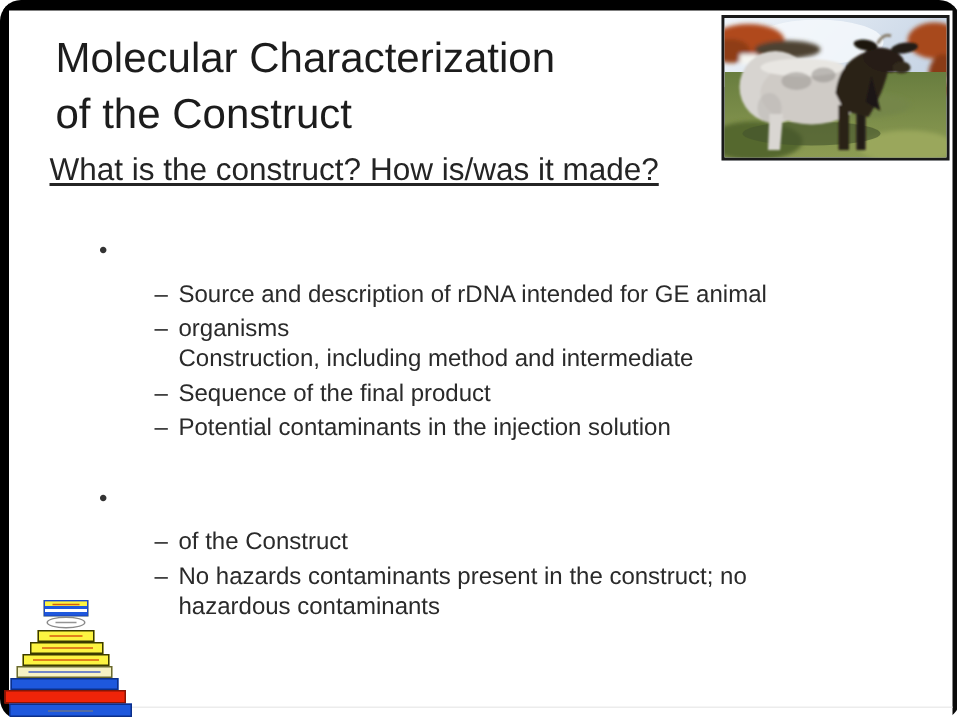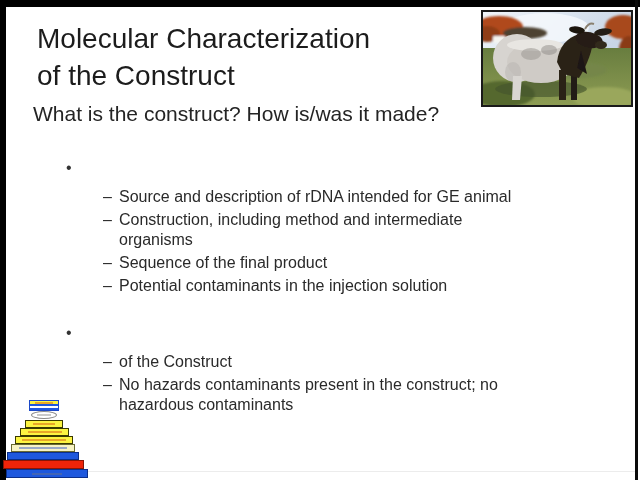--- a/index.html
+++ b/index.html
@@ -1,29 +1,30 @@
 <!DOCTYPE html>
 <html><head>
 <meta charset="utf-8">
 <style>
   html,body{margin:0;padding:0;background:#ffffff;}
   #screen{
     position:relative;width:640px;height:480px;overflow:hidden;
     background:#ffffff;font-family:"Liberation Sans","DejaVu Sans",sans-serif;
     color:#1d1d1d;
+    border-radius:14px;
   }
   
   .bar-top{position:absolute;left:0;top:0;width:640px;height:7px;background:#000;}
   .bar-left{position:absolute;left:0;top:0;width:6px;height:480px;background:#000;}
   .bar-right{position:absolute;left:635px;top:0;width:3px;height:480px;background:#0a0a0a;}
   .bottom-faint-line{position:absolute;left:6px;top:471px;width:629px;height:1px;background:#ececec;}
 
   
   .title{position:absolute;left:37px;top:20px;font-size:28px;line-height:37px;color:#1c1c1c;}
-  .subtitle{position:absolute;left:33px;top:100px;font-size:21px;line-height:28px;color:#242424;}
+  .subtitle{position:absolute;left:33px;top:100px;font-size:21px;line-height:28px;color:#242424;text-decoration:underline;}
   .section{position:absolute;left:66px;}
   .section-1{top:157px;width:520px;}
   .section-2{top:322px;width:540px;}
   .heading-row{display:flex;align-items:flex-start;font-size:18px;font-weight:bold;line-height:22px;color:#1c1c1c;}
   .bullet-glyph{width:22px;font-weight:normal;font-size:16px;color:#333;}
   .items{margin:8px 0 0 37px;}
   .item{display:flex;margin-bottom:3px;font-size:16px;line-height:20px;color:#2a2a2a;}
   .dash-glyph{width:16px;flex:0 0 16px;color:#2a2a2a;}
   .item-lines div{white-space:nowrap;}
 
@@ -75,22 +76,22 @@
     <div class="items">
       <div class="item">
         <span class="dash-glyph">–</span>
         <span class="item-lines">
             <div>Source and description of rDNA intended for GE animal</div>
           </span>
       </div>
       <div class="item">
         <span class="dash-glyph">–</span>
         <span class="item-lines">
+          <div>organisms</div>
           <div>Construction, including method and intermediate</div>
-          <div>organisms</div>
         </span>
       </div>
       <div class="item">
         <span class="dash-glyph">–</span>
         <span class="item-lines">
             <div>Sequence of the final product</div>
           </span>
       </div>
       <div class="item">
         <span class="dash-glyph">–</span>

